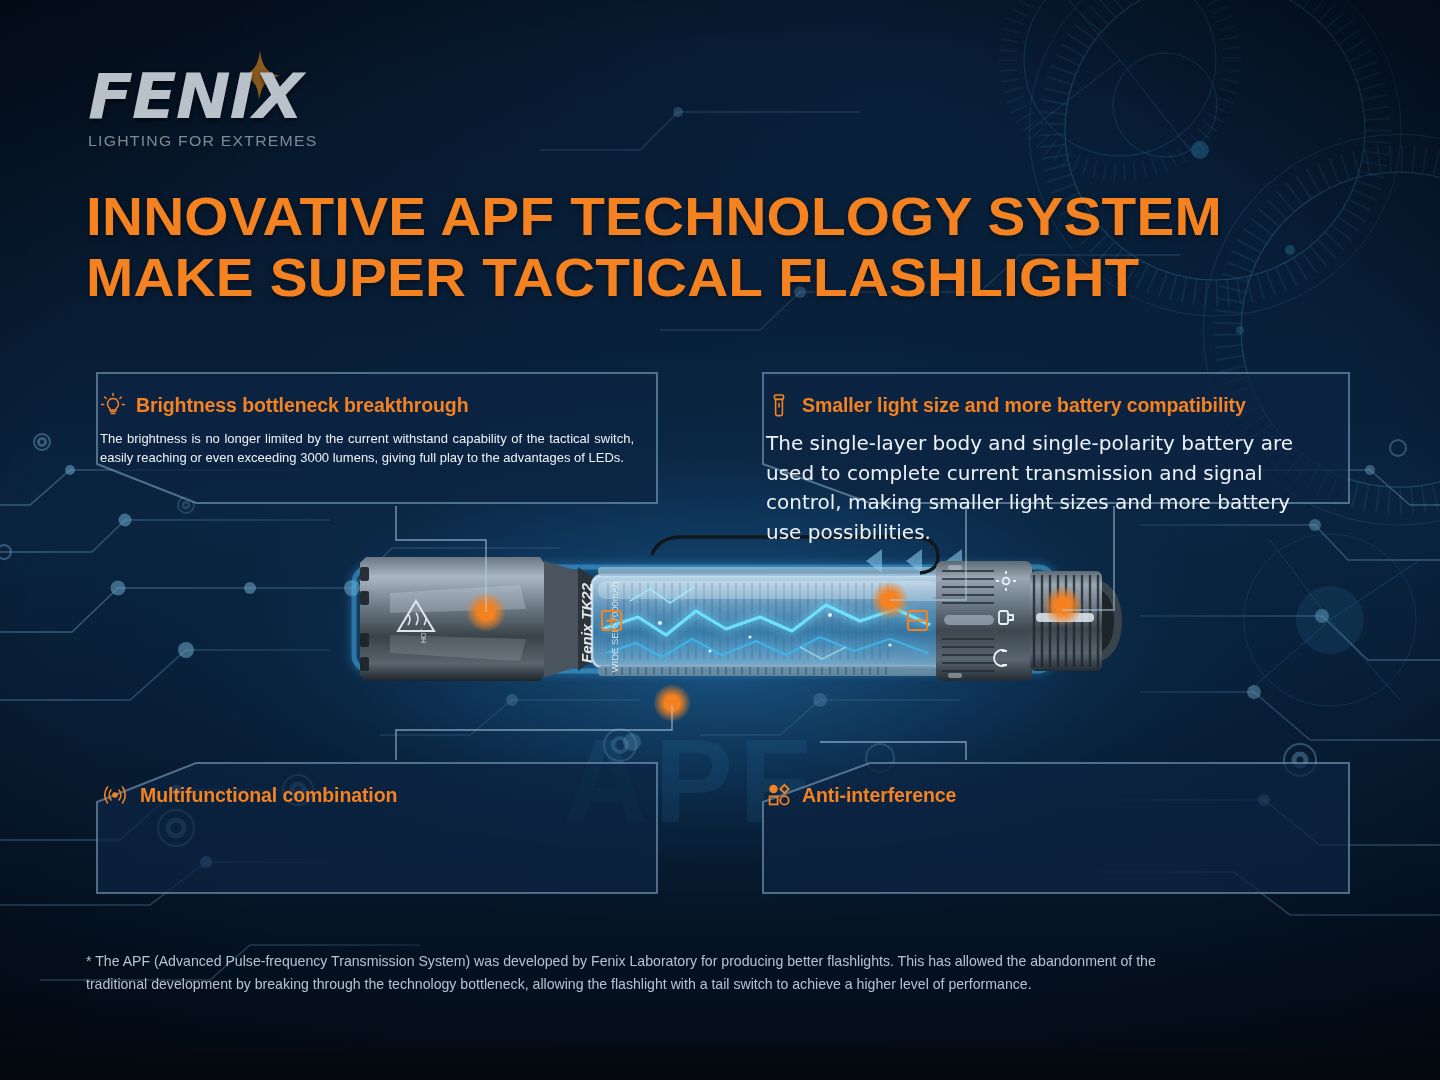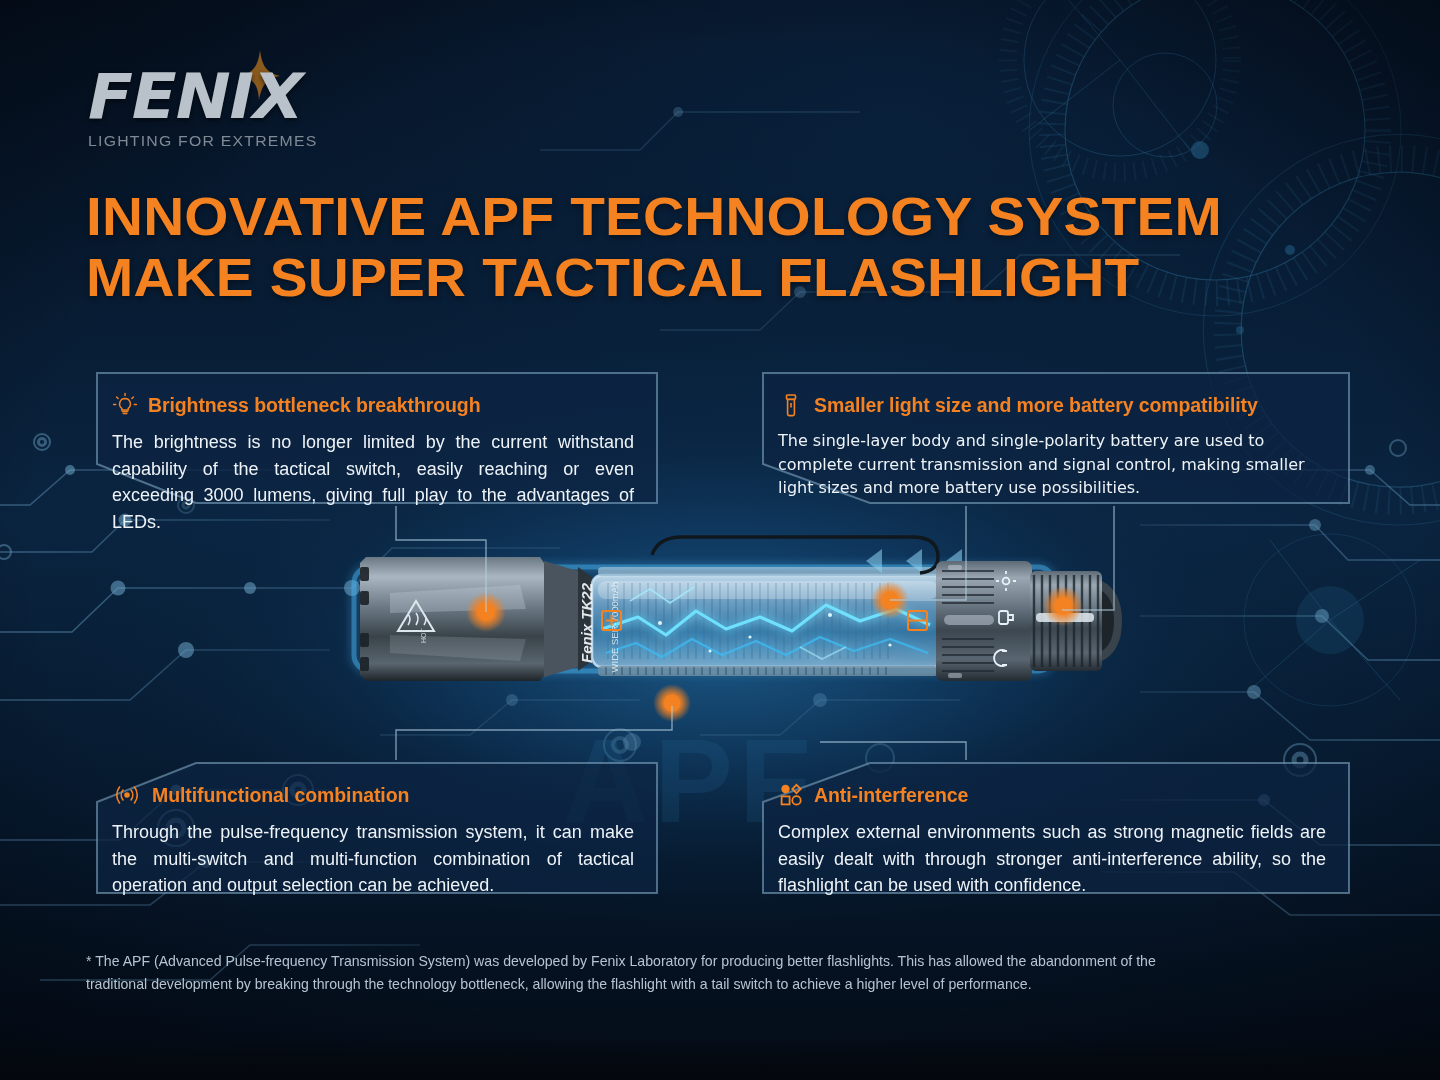--- a/index.html
+++ b/index.html
@@ -58,35 +58,35 @@
     font-size:53px;
     line-height:1.16;
     letter-spacing:0.2px;
     transform:scaleX(1.07);
     transform-origin:left top;
     text-shadow:0 2px 6px rgba(0,0,0,.45);
   }
   .headline div { white-space:nowrap; }
 
   
-  .card { position:absolute; padding:20px 24px 16px 16px; }
+  .card { position:absolute; padding:20px 24px 16px 4px; }
   .card .cbg { position:absolute; inset:0; }
   .card .inner { position:relative; z-index:2; }
   .card-head {
     display:flex; align-items:center; gap:10px; margin-bottom:11px;
   }
   .card-title {
     color:#F58220; font-weight:bold; font-size:19.5px; letter-spacing:-0.1px;
     white-space:nowrap;
   }
   .card-body {
-    color:#eef3f8; font-size:18px; line-height:1.48;
+    color:#eef3f8; font-size:13px; line-height:1.48;
     text-align:justify; text-justify:inter-word;
   }
-  .card-body.sans2 { font-family:"DejaVu Sans", sans-serif; font-size:16px; text-align:left; }
+  .card-body.sans2 { font-family:"DejaVu Sans", sans-serif; font-size:20px; text-align:left; }
   .ico { width:26px; height:26px; flex:0 0 26px; display:block; }
 
   #card-tl { left:96px;  top:372px; width:562px; height:132px; }
   #card-tr { left:762px; top:372px; width:588px; height:132px; }
   #card-bl { left:96px;  top:762px; width:562px; height:135px; }
   #card-br { left:762px; top:762px; width:588px; height:94px; }
 
   
   .footnote {
     position:absolute; left:86px; top:950px; width:1272px;
@@ -503,39 +503,37 @@
           <g stroke="#F58220" stroke-width="1.6" fill="none" stroke-linecap="round">
             <path d="M7.5 5 a13 13 0 0 0 0 16"></path>
             <path d="M11 8 a8 8 0 0 0 0 10"></path>
             <path d="M22.5 5 a13 13 0 0 1 0 16"></path>
             <path d="M19 8 a8 8 0 0 1 0 10"></path>
           </g>
           <circle cx="15" cy="13" r="2.8" fill="#F58220"></circle>
         </svg>
         <div class="card-title">Multifunctional combination</div>
       </div>
-      <div class="card-body">Through the pulse-frequency transmission system, it can make the multi-switch and multi-function combination of tactical operation and output selection can be achieved.</div>
     </div>
   </div>
 
   <div class="card" id="card-br">
     <svg class="cbg" viewBox="0 0 588 132" preserveAspectRatio="none">
       <path d="M1 131 H587 V1 H108 L1 40 Z" style="fill:#0c2443" fill-opacity=".72" stroke="#88b0cc" stroke-opacity=".55" stroke-width="2"></path>
     </svg>
     <div class="inner">
       <div class="card-head">
         <svg class="ico" viewBox="0 0 26 26">
           <circle cx="7.5" cy="7" r="4.2" fill="#F58220"></circle>
           <path d="M18.5 2.8 L22.7 7 L18.5 11.2 L14.3 7 Z" fill="none" stroke="#F58220" stroke-width="1.8"></path>
           <rect x="3.6" y="14.4" width="8" height="8" fill="none" stroke="#F58220" stroke-width="1.8"></rect>
           <circle cx="18.5" cy="18.4" r="4.2" fill="none" stroke="#F58220" stroke-width="1.8"></circle>
         </svg>
         <div class="card-title">Anti-interference</div>
       </div>
-      <div class="card-body">Complex external environments such as strong magnetic fields are easily dealt with through stronger anti-interference ability, so the flashlight can be used with confidence.</div>
     </div>
   </div>
 
   <div class="footnote">
     <div>* The APF (Advanced Pulse-frequency Transmission System) was developed by Fenix Laboratory for producing better flashlights. This has allowed the abandonment of the</div>
     <div>traditional development by breaking through the technology bottleneck, allowing the flashlight with a tail switch to achieve a higher level of performance.</div>
   </div>
 
 </div>
 

